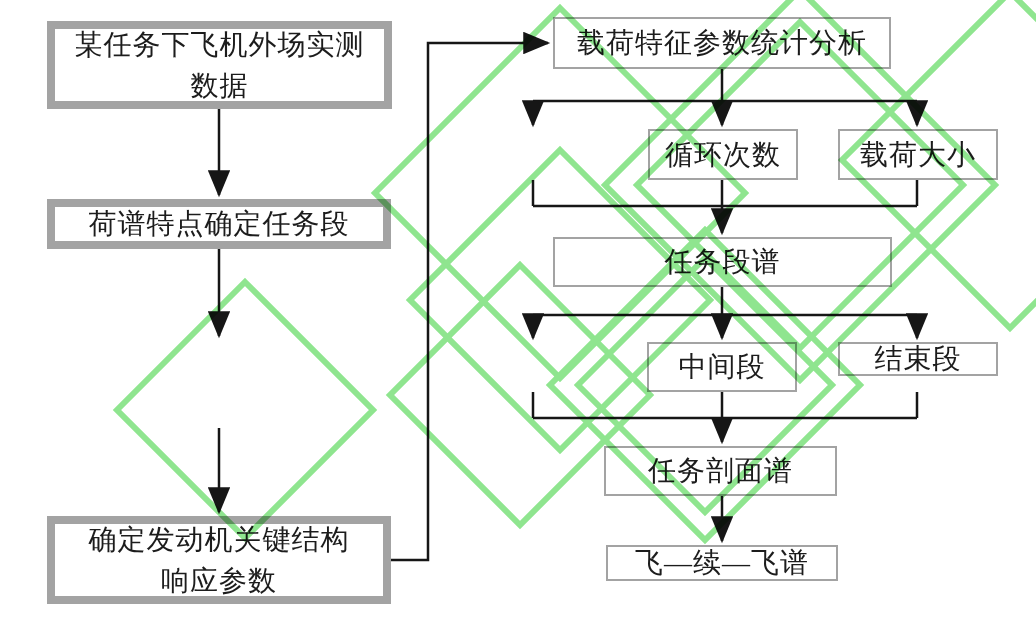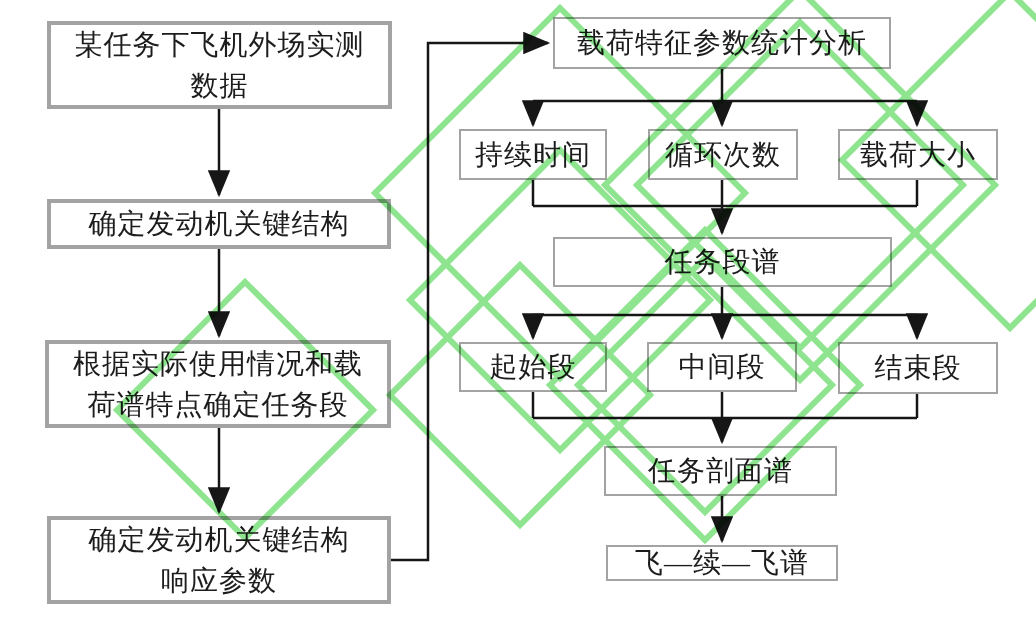--- a/index.html
+++ b/index.html
@@ -5,21 +5,21 @@
   html,body{margin:0;padding:0;background:#ffffff;}
   #canvas{
     position:relative;width:1036px;height:620px;background:#ffffff;
     overflow:hidden;font-family:"Liberation Serif","DejaVu Serif",serif;
   }
   .layer{position:absolute;left:0;top:0;width:1036px;height:620px;pointer-events:none;}
   #connector-layer{z-index:1;}
   #watermark-layer{z-index:3;mix-blend-mode:multiply;}
   .node{
     position:absolute;z-index:2;box-sizing:border-box;
-    background:#ffffff;border:4px solid #a3a3a3;
+    background:#ffffff;border:8px solid #a3a3a3;
     display:flex;align-items:center;justify-content:center;text-align:center;
     color:#1c1c1c;font-size:28px;line-height:1.48;letter-spacing:1px;
     white-space:pre-line;
   }
   .node.thin{border-width:2.5px;}
   .black-line{stroke:#161616;stroke-width:2.5;fill:none;}
   .green-line{stroke:#8fe58f;stroke-width:6;fill:none;}
 </style>
 </head>
 <body>
@@ -58,37 +58,33 @@
     <path class="black-line" d="M533,392 L533,418"></path>
     <path class="black-line" d="M917,392 L917,418"></path>
     <path class="black-line" d="M533,418 L917,418"></path>
     <path class="black-line" marker-end="url(#arw)" d="M722,392 L722,442"></path>
 
     <path class="black-line" marker-end="url(#arw)" d="M722,496 L722,541"></path>
   </svg>
 
   <div class="node" style="left:47px;top:21px;width:345px;height:88px">某任务下飞机外场实测
 数据</div>
-  <div class="node" style="left:47px;top:199px;width:344px;height:50px">确定发动机关键结构</div>
-  <div class="node" style="left:45px;top:340px;width:346px;height:88px">根据实际使用情况和载
-荷谱特点确定任务段</div>
+  <div class="node" style="left:47px;top:199px;width:344px;height:50px">荷谱特点确定任务段</div>
   <div class="node" style="left:47px;top:516px;width:344px;height:88px">确定发动机关键结构
 响应参数</div>
 
   <div class="node thin" style="left:553px;top:17px;width:338px;height:52px">载荷特征参数统计分析</div>
 
-  <div class="node thin" style="left:459px;top:129px;width:148px;height:51px">持续时间</div>
   <div class="node thin" style="left:648px;top:129px;width:150px;height:51px">循环次数</div>
   <div class="node thin" style="left:838px;top:129px;width:160px;height:51px">载荷大小</div>
 
   <div class="node thin" style="left:553px;top:237px;width:339px;height:50px">任务段谱</div>
 
-  <div class="node thin" style="left:459px;top:342px;width:148px;height:50px">起始段</div>
   <div class="node thin" style="left:647px;top:342px;width:150px;height:50px">中间段</div>
-  <div class="node thin" style="left:838px;top:342px;width:160px;height:52px">结束段</div>
+  <div class="node thin" style="left:838px;top:342px;width:160px;height:34px">结束段</div>
 
   <div class="node thin" style="left:604px;top:446px;width:233px;height:50px">任务剖面谱</div>
   <div class="node thin" style="left:606px;top:545px;width:232px;height:36px">飞—续—飞谱</div>
 
   <svg id="watermark-layer" class="layer" width="1036" height="620" viewBox="0 0 1036 620">
     <polygon class="green-line" points="560,8 745,193 560,378 375,193"></polygon>
     <polygon class="green-line" points="800,-10 995,185 800,380 605,185"></polygon>
     <polygon class="green-line" points="800,22 963,185 800,348 637,185"></polygon>
     <polygon class="green-line" points="1010,-8 1178,160 1010,328 842,160"></polygon>
     <polygon class="green-line" points="520,265 650,395 520,525 390,395"></polygon>

